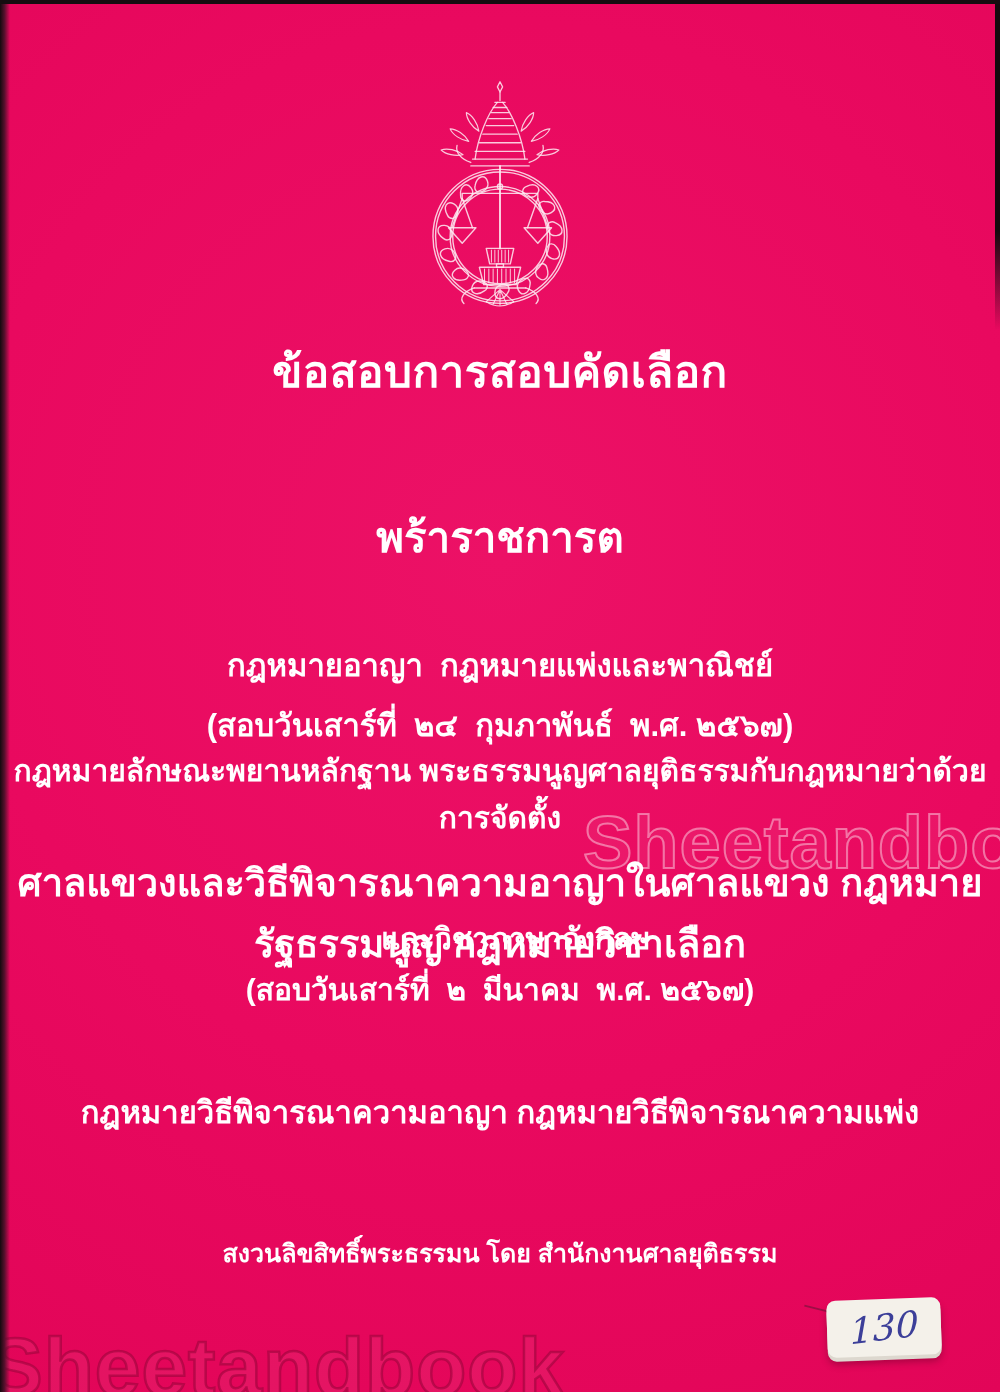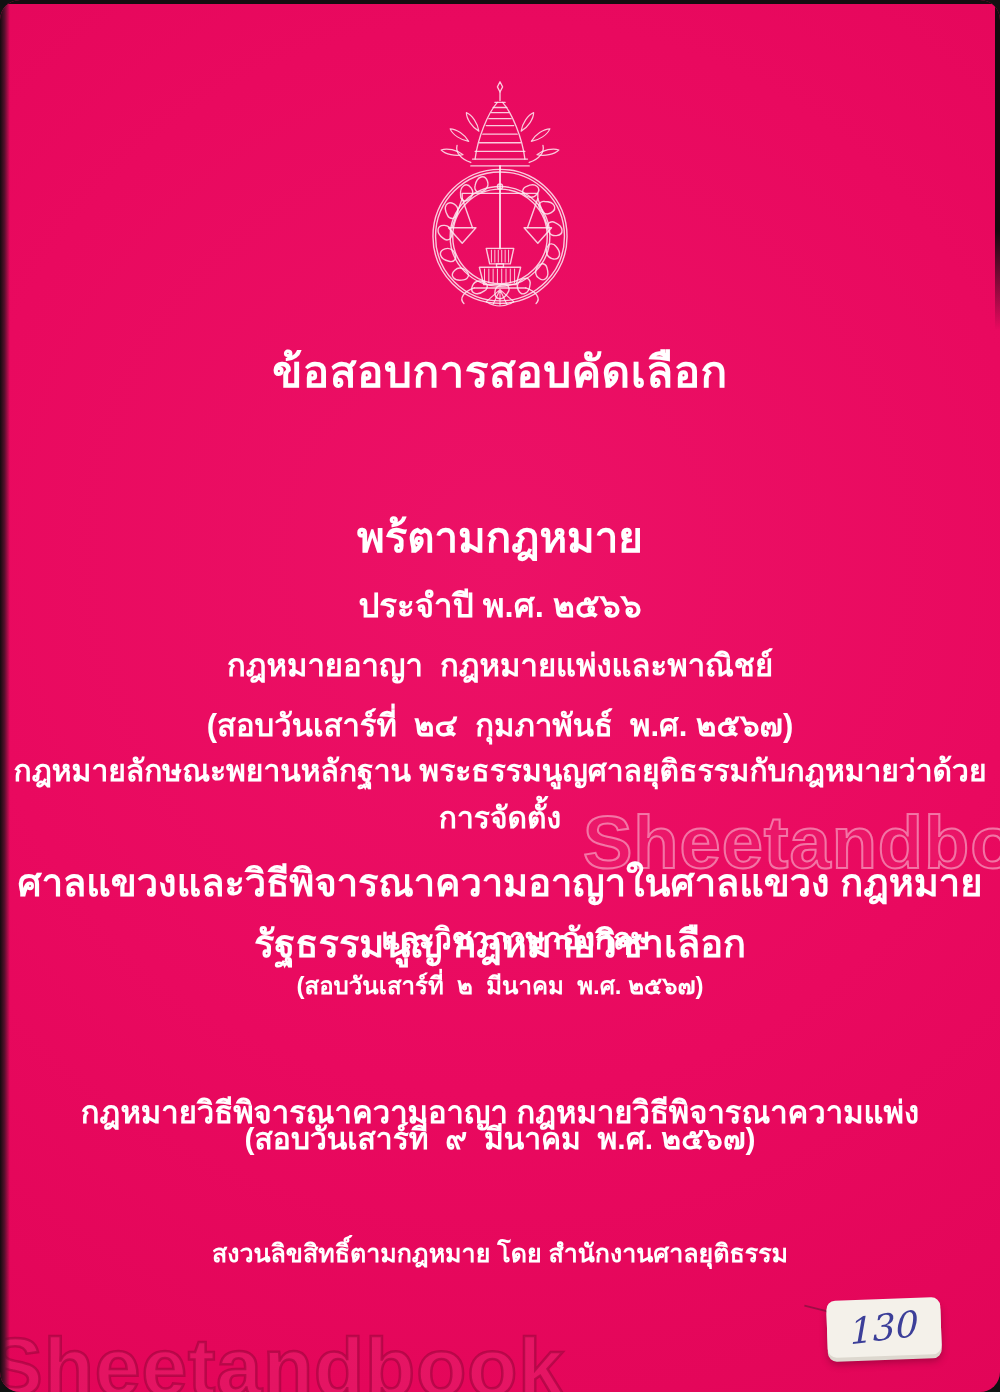--- a/index.html
+++ b/index.html
@@ -6,21 +6,20 @@
   body{
     width:1000px;height:1392px;overflow:hidden;
     font-family:"Liberation Sans","DejaVu Sans",sans-serif;
     background:#111;
   }
   .cover{
     position:relative;width:1000px;height:1392px;overflow:hidden;
     background:#e9095f;
     background:radial-gradient(circle at 50% 40%, #ec1166 0%, #e9095f 55%, #e20558 100%);
     color:#fff;
-    border-radius:20px;
   }
   
   .edge-top{position:absolute;top:0;left:0;right:0;height:4px;background:#150d10;z-index:9;}
   .edge-left{position:absolute;top:0;left:0;bottom:0;width:10px;z-index:8;
     background:linear-gradient(90deg,#140a0e 0%,#57102d 45%,rgba(90,15,46,0) 100%);}
   .edge-right-top{position:absolute;top:0;right:0;width:5px;height:330px;z-index:8;
     background:linear-gradient(180deg,#140a0e 70%,rgba(20,10,14,0) 100%);}
 
   
   .emblem{position:absolute;left:50%;top:80px;transform:translateX(-50%);
@@ -33,21 +32,21 @@
   .keep-space{white-space:pre;}
   .t-title   {top:336px;font-size:44px;font-weight:700;letter-spacing:.5px;}
   .t-sub     {top:417px;font-size:29px;font-weight:600;}
   .t-answer  {top:504px;font-size:42px;font-weight:700;}
   .t-year    {top:579px;font-size:33px;font-weight:700;}
   .t-subj1   {top:640px;font-size:31px;font-weight:600;}
   .t-date1   {top:700px;font-size:31px;font-weight:600;}
   .t-para1   {top:747px;font-size:30px;font-weight:600;}
   .t-para2   {top:852px;font-size:38px;font-weight:700;}
   .t-para3   {top:915px;font-size:30px;font-weight:600;padding-left:16px;}
-  .t-date2   {top:966px;font-size:24px;font-weight:600;}
+  .t-date2   {top:966px;font-size:30px;font-weight:600;}
   .t-subj2   {top:1049px;font-size:31px;font-weight:600;margin-top:38px;}
   .t-date3   {top:1115px;font-size:30px;font-weight:600;}
   .t-copy    {top:1233px;font-size:25px;font-weight:600;}
 
   
   .wm{position:absolute;font-weight:700;letter-spacing:1px;z-index:2;
       font-family:"Liberation Sans","DejaVu Sans",sans-serif;}
   .wm-mid{
     left:583px;top:800px;font-size:74px;
     color:rgba(255,255,255,0.05);
@@ -150,31 +149,29 @@
       <path d="M82 220 V236 M87 220 V236 M92 220 V236 M97 220 V236 M102 220 V236 M107 220 V236 M112 220 V236 M117 220 V236" stroke-width="1"></path>
       <path d="M70 242 H130"></path>
       <path d="M70 242 C 58 246 52 254 58 260"></path>
       <path d="M130 242 C 142 246 148 254 142 260"></path>
       <path d="M100 244 L84 258 M100 244 L92 261 M100 244 V262 M100 244 L108 261 M100 244 L116 258" stroke-width="1.1"></path>
       <path d="M84 258 Q100 268 116 258" stroke-width="1.1"></path>
     </svg>
   </div>
 
   <div class="line t-title">ข้อสอบการสอบคัดเลือก</div>
-  <div class="line t-answer">พร้ตามกฎหมาย</div>
-  <div class="line t-year">ประจำปี พ.ศ. ๒๕๖๖</div>
+  <div class="line t-answer">พร้าราชการต</div>
   <div class="line t-subj1 keep-space">กฎหมายอาญา  กฎหมายแพ่งและพาณิชย์</div>
   <div class="line t-date1 keep-space">(สอบวันเสาร์ที่  ๒๔  กุมภาพันธ์  พ.ศ. ๒๕๖๗)</div>
   <div class="line t-para1">กฎหมายลักษณะพยานหลักฐาน พระธรรมนูญศาลยุติธรรมกับกฎหมายว่าด้วยการจัดตั้ง</div>
   <div class="line t-para2">ศาลแขวงและวิธีพิจารณาความอาญาในศาลแขวง กฎหมายรัฐธรรมนูญ กฎหมายวิชาเลือก</div>
   <div class="line t-para3">และวิชาภาษาอังกฤษ</div>
   <div class="line t-date2 keep-space">(สอบวันเสาร์ที่  ๒  มีนาคม  พ.ศ. ๒๕๖๗)</div>
   <div class="line t-subj2">กฎหมายวิธีพิจารณาความอาญา กฎหมายวิธีพิจารณาความแพ่ง</div>
-  <div class="line t-date3 keep-space">(สอบวันเสาร์ที่  ๙  มีนาคม  พ.ศ. ๒๕๖๗)</div>
-  <div class="line t-copy">สงวนลิขสิทธิ์ตามกฎหมาย  โดย  สำนักงานศาลยุติธรรม</div>
+  <div class="line t-copy">สงวนลิขสิทธิ์พระธรรมน  โดย  สำนักงานศาลยุติธรรม</div>
 
   <div class="wm wm-mid">Sheetandbook</div>
   <div class="wm wm-bl">Sheetandbook</div>
 
   <div class="scratch"></div>
   <div class="sticker">
     <span class="sticker-num">130</span>
   </div>
 
 </div>

